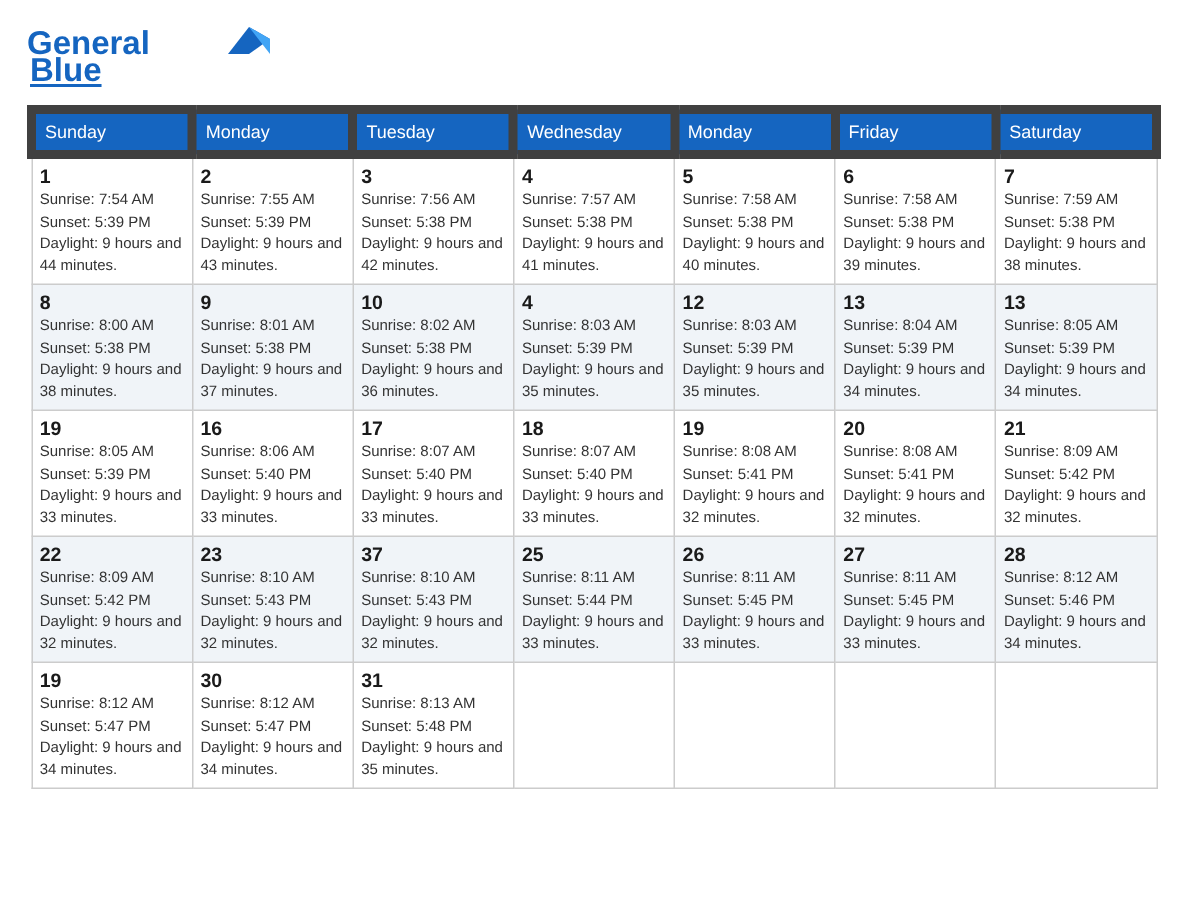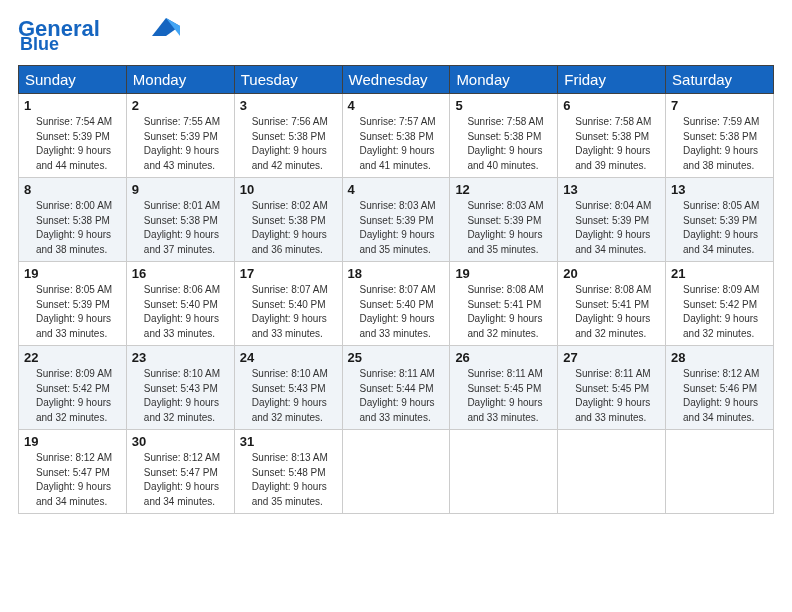--- a/index.html
+++ b/index.html
@@ -56,23 +56,23 @@
     .calendar {
       width: 100%;
       border-collapse: collapse;
       font-size: 10.5px;
     }
     .calendar th {
       background: #1565c0;
       color: #fff;
       text-align: left;
       padding: 5px 6px;
-      font-size: 15px;
+      font-size: 12px;
       font-weight: normal;
-      border: 1px solid #404040;
+      border: 6px solid #404040;
     }
     .calendar td {
       border: 1px solid #ccc;
       vertical-align: top;
       padding: 4px 5px;
       width: calc(100% / 7);
       height: 82px;
       background: #fff;
     }
     .calendar tr:nth-child(even) td {
@@ -82,21 +82,20 @@
       font-size: 13px;
       font-weight: bold;
       color: #1a1a1a;
       display: block;
       margin-bottom: 2px;
     }
     .day-detail {
       color: #333;
       line-height: 1.45;
       font-size: 10px;
-      margin-left: 12px;
     }
     .empty-cell {
       background: #fff !important;
       border: 1px solid #ccc;
     }
     .last-row td {
       height: 70px;
     }
   </style>
 </head>
@@ -105,21 +104,21 @@
 <div class="page">
   <div class="header">
     <div class="logo">
       <div style="display:flex;align-items:center;">
         <span class="logo-text"><span class="blue">General</span></span>
         <svg class="logo-icon" viewBox="0 0 28 18" xmlns="http://www.w3.org/2000/svg">
           <polygon points="0,18 14,0 28,8 14,18" fill="#1565c0"></polygon>
           <polygon points="14,0 28,8 28,18" fill="#42a5f5"></polygon>
         </svg>
       </div>
-      <div style="font-size:18px;font-weight:bold;color:#1565c0;margin-top:-6px;margin-left:2px;">Blue</div>
+      <div style="font-size:22px;font-weight:bold;color:#1565c0;margin-top:-6px;margin-left:2px;text-decoration:underline;">Blue</div>
     </div>
     <div class="title-block">
       <div class="month-title"></div>
       <div class="location"></div>
     </div>
   </div>
 
   <table class="calendar">
     <thead>
       <tr id="weekday-header">
@@ -318,21 +317,21 @@
           </td>
           <td>
             <span class="day-num">23</span>
         <div class="day-detail">
           Sunrise: 8:10 AM<br>
           Sunset: 5:43 PM<br>
           Daylight: 9 hours and 32 minutes.
         </div>
           </td>
           <td>
-            <span class="day-num">24</span>
+            <span class="day-num">37</span>
         <div class="day-detail">
           Sunrise: 8:10 AM<br>
           Sunset: 5:43 PM<br>
           Daylight: 9 hours and 32 minutes.
         </div>
           </td>
           <td>
             <span class="day-num">25</span>
         <div class="day-detail">
           Sunrise: 8:11 AM<br>

